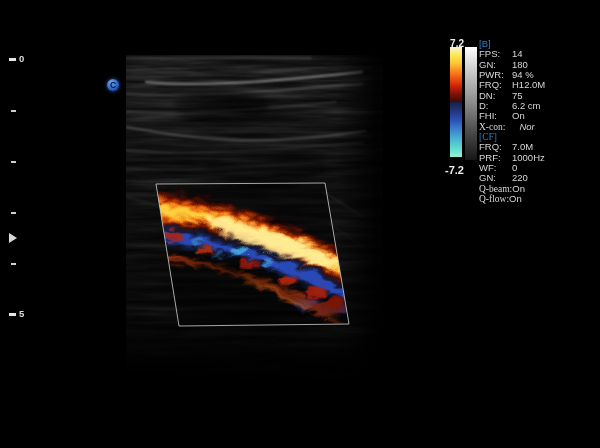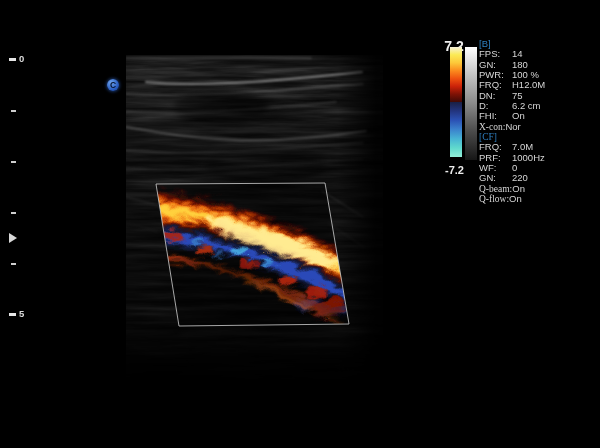--- a/index.html
+++ b/index.html
@@ -18,32 +18,32 @@
     border-left:8px solid #d8d8d8;border-top:5px solid transparent;
     border-bottom:5px solid transparent;}
   
   .probe-marker{position:absolute;left:107px;top:79px;width:12px;height:12px;
     border-radius:50%;background:radial-gradient(circle at 35% 30%,#6fa4ee,#2a5ec2 60%,#173a86);
     box-shadow:0 0 3px 1px rgba(50,110,220,.45);
     color:#07142e;font-size:8.5px;font-weight:bold;text-align:center;line-height:12px;}
   
   .us-image{position:absolute;left:126px;top:55px;}
   
-  .scale-max{position:absolute;left:444px;top:38px;width:20px;text-align:center;
-    color:#ececec;font-size:14px;font-weight:bold;}
+  .scale-max{position:absolute;left:444px;top:38px;width:20px;text-align:right;
+    color:#ececec;font-size:10px;font-weight:bold;}
   .scale-min{position:absolute;left:440px;top:164px;width:24px;text-align:right;
     color:#ececec;font-size:11px;font-weight:bold;}
   .color-bar{position:absolute;left:450px;top:47px;width:12px;height:110px;}
   .gray-bar{position:absolute;left:465px;top:47px;width:12px;height:113px;}
   
   .param-panel{position:absolute;left:479px;top:39px;width:100px;}
   .prow{display:flex;height:10.35px;line-height:10.5px;font-size:9.5px;color:#d6d6d6;white-space:nowrap;}
   .prow .plabel{width:33px;flex:none;}
   .prow.tight .plabel{width:auto;font-family:Liberation Serif, serif;}
-  .prow.gap .pvalue{margin-left:0;}
+  .prow.gap .pvalue{margin-left:14px;font-style:italic;}
   .prow.accent{color:#2e7fc0;}
 </style>
 </head>
 <body>
 
 <div id="screen">
 
   <div>
     <div class="tick big" style="top:58px"></div>
     <div class="tick small" style="top:110px"></div>
@@ -174,21 +174,21 @@
     <div class="prow">
         <span class="plabel">FPS:</span>
         <span class="pvalue">14</span>
       </div>
     <div class="prow">
         <span class="plabel">GN:</span>
         <span class="pvalue">180</span>
       </div>
     <div class="prow">
         <span class="plabel">PWR:</span>
-        <span class="pvalue">100 %</span>
+        <span class="pvalue">94 %</span>
       </div>
     <div class="prow">
         <span class="plabel">FRQ:</span>
         <span class="pvalue">H12.0M</span>
       </div>
     <div class="prow">
         <span class="plabel">DN:</span>
         <span class="pvalue">75</span>
       </div>
     <div class="prow">

